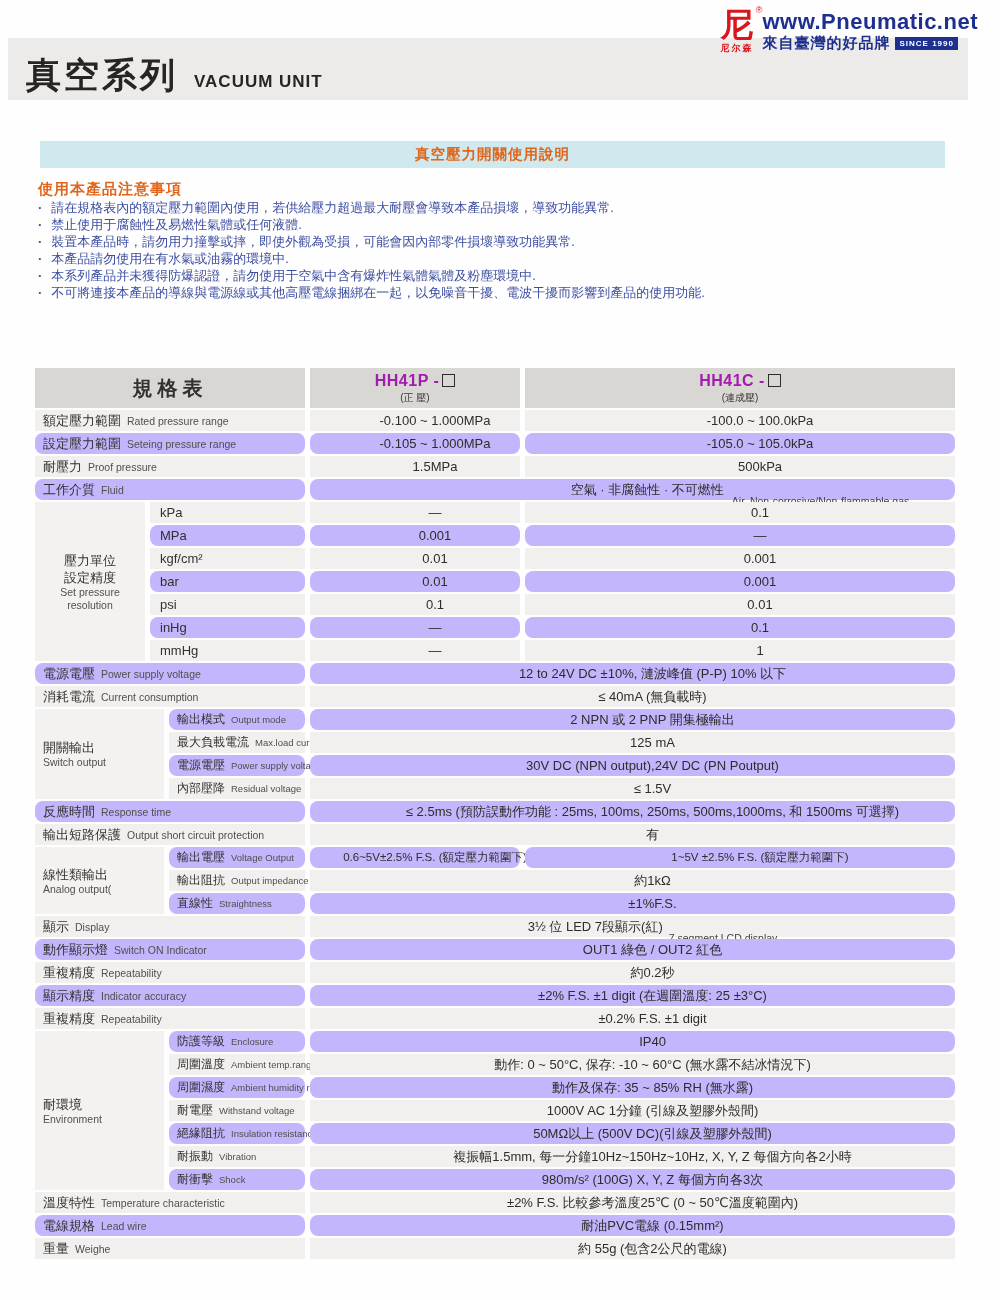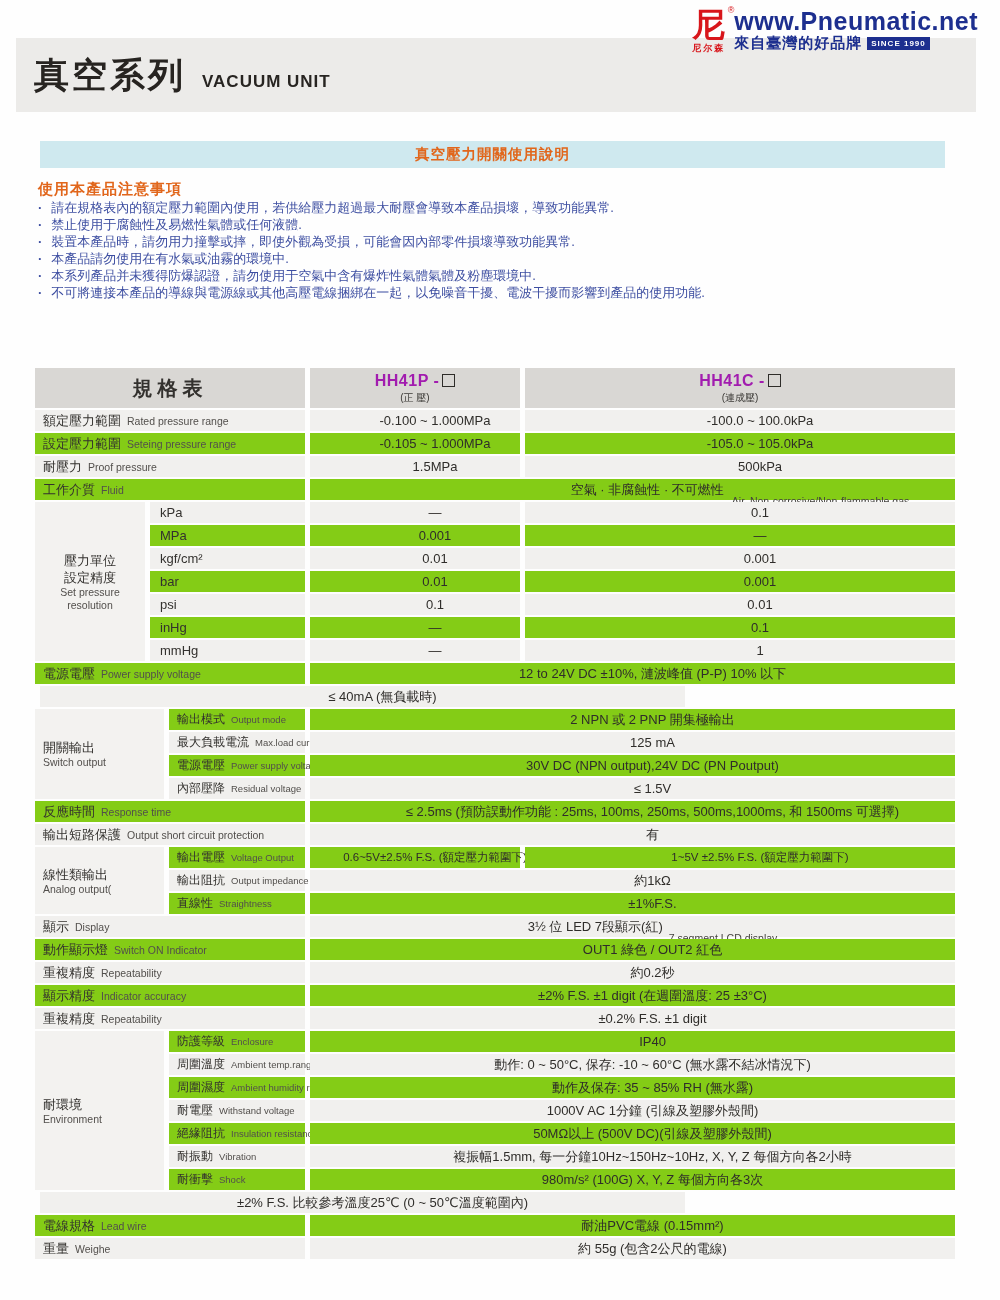--- a/index.html
+++ b/index.html
@@ -1,32 +1,32 @@
 <!DOCTYPE html>
 <html><head>
 <meta charset="utf-8">
 <style>
   html,body{margin:0;padding:0;background:#ffffff;}
   .page{position:relative;width:1000px;height:1300px;background:#fefefe;overflow:hidden;
         font-family:"Liberation Sans","DejaVu Sans",sans-serif;}
 
   
-  .band{position:absolute;left:16px;top:38px;width:960px;height:74px;background:#ecebe9;}
+  .band{position:absolute;left:8px;top:38px;width:960px;height:62px;background:#ecebe9;}
   .title-wrap{position:absolute;left:18px;top:14px;display:flex;align-items:baseline;gap:16px;}
   .title-zh{font-size:35px;font-weight:bold;color:#272421;letter-spacing:3px;}
   .title-en{font-size:17px;font-weight:bold;color:#272421;letter-spacing:1px;}
 
   
   .logo{position:absolute;right:22px;top:8px;display:flex;gap:9px;align-items:flex-start;}
   .logo-mark-wrap{position:relative;text-align:center;}
   .logo-mark{font-size:33px;line-height:33px;font-weight:bold;color:#d8161b;display:block;}
   .logo-reg{position:absolute;right:-9px;top:-3px;font-size:9px;color:#d8161b;}
   .logo-mark-sub{font-size:9px;font-weight:bold;color:#d8161b;letter-spacing:2px;margin-top:1px;}
   .logo-text{padding-top:2px;}
-  .logo-url{font-size:25px;line-height:23px;font-weight:bold;color:#1d2f8f;letter-spacing:0.5px;}
+  .logo-url{font-size:22px;line-height:23px;font-weight:bold;color:#1d2f8f;letter-spacing:0.5px;}
   .logo-tagline-row{display:flex;align-items:center;gap:5px;margin-top:1px;}
   .logo-tagline{font-size:15px;font-weight:bold;color:#1d2f8f;letter-spacing:1px;}
   .logo-since{font-size:8px;font-weight:bold;color:#ffffff;background:#1d2f8f;padding:2px 4px;letter-spacing:1px;text-align:right;}
 
   
   .cyan-bar{position:absolute;left:40px;top:141px;width:905px;height:27px;background:#cfe9ef;
             display:flex;align-items:center;justify-content:center;
             font-size:14.5px;font-weight:bold;color:#e1661b;letter-spacing:1px;}
 
   
@@ -44,21 +44,21 @@
   .h-col{flex-direction:column;justify-content:center;}
   .w-v1{width:210px;margin-left:5px;}
   .w-v2{width:430px;margin-left:5px;}
   .w-span{width:645px;margin-left:5px;}
   .model-line{font-size:16px;font-weight:bold;color:#a21caf;display:flex;align-items:center;letter-spacing:0.5px;}
   .model-box{width:11px;height:11px;border:1.6px solid #2e2c29;margin-left:3px;display:inline-block;}
   .model-sub{font-size:10px;color:#3a3835;margin-top:1px;}
 
   .leaf .cell{height:21px;}
   .light .cell{background:#f1f0ee;}
-  .dark .cell{background:#84cc16;}
+  .dark .cell{background:#c4b5fd;border-radius:8px;}
   .label-cell{width:270px;padding-left:8px;gap:6px;}
   .zh{font-size:13px;color:#33312e;white-space:nowrap;}
   .en{font-size:10.5px;color:#524f4c;white-space:nowrap;}
   .sub-cell{padding-left:10px;font-size:13px;color:#33312e;}
   .sw155{width:155px;}
   .sw130{width:136px;padding-left:8px;}
   .sw130 .zh{font-size:12px;}
   .sw130 .en{font-size:9.5px;}
   .val{justify-content:center;font-size:13px;color:#2f2d2a;gap:6px;white-space:nowrap;padding-left:40px;}
   .vsmall{font-size:10.5px;color:#44423f;margin-top:22px;}
@@ -255,20 +255,24 @@
       <div class="t-row leaf dark">
         <div class="cell label-cell ">
           <span class="zh">電源電壓</span>
           <span class="en">Power supply voltage</span>
         </div>
         <div class="cell val w-span">
           <span class="v">12 to 24V DC ±10%, 漣波峰值 (P-P) 10% 以下</span>
         </div>
       </div>
       <div class="t-row leaf light">
+        <div class="cell label-cell ">
+          <span class="zh">消耗電流</span>
+          <span class="en">Current consumption</span>
+        </div>
         <div class="cell val w-span">
           <span class="v">≤ 40mA (無負載時)</span>
         </div>
       </div>
       <div class="t-row group-row">
         <div class="group-cell gw135">
           <div class="gzh">開關輸出</div>
           <div class="gen">Switch output</div>
         </div>
         <div class="group-rows">
@@ -477,20 +481,24 @@
               <span class="zh">耐衝擊</span>
               <span class="en">Shock</span>
             </div>
             <div class="cell val w-span">
               <span class="v">980m/s² (100G) X, Y, Z 每個方向各3次</span>
             </div>
           </div>
         </div>
       </div>
       <div class="t-row leaf light">
+        <div class="cell label-cell ">
+          <span class="zh">溫度特性</span>
+          <span class="en">Temperature characteristic</span>
+        </div>
         <div class="cell val w-span">
           <span class="v">±2% F.S. 比較參考溫度25℃ (0 ~ 50℃溫度範圍內)</span>
         </div>
       </div>
       <div class="t-row leaf dark">
         <div class="cell label-cell ">
           <span class="zh">電線規格</span>
           <span class="en">Lead wire</span>
         </div>
         <div class="cell val w-span">

